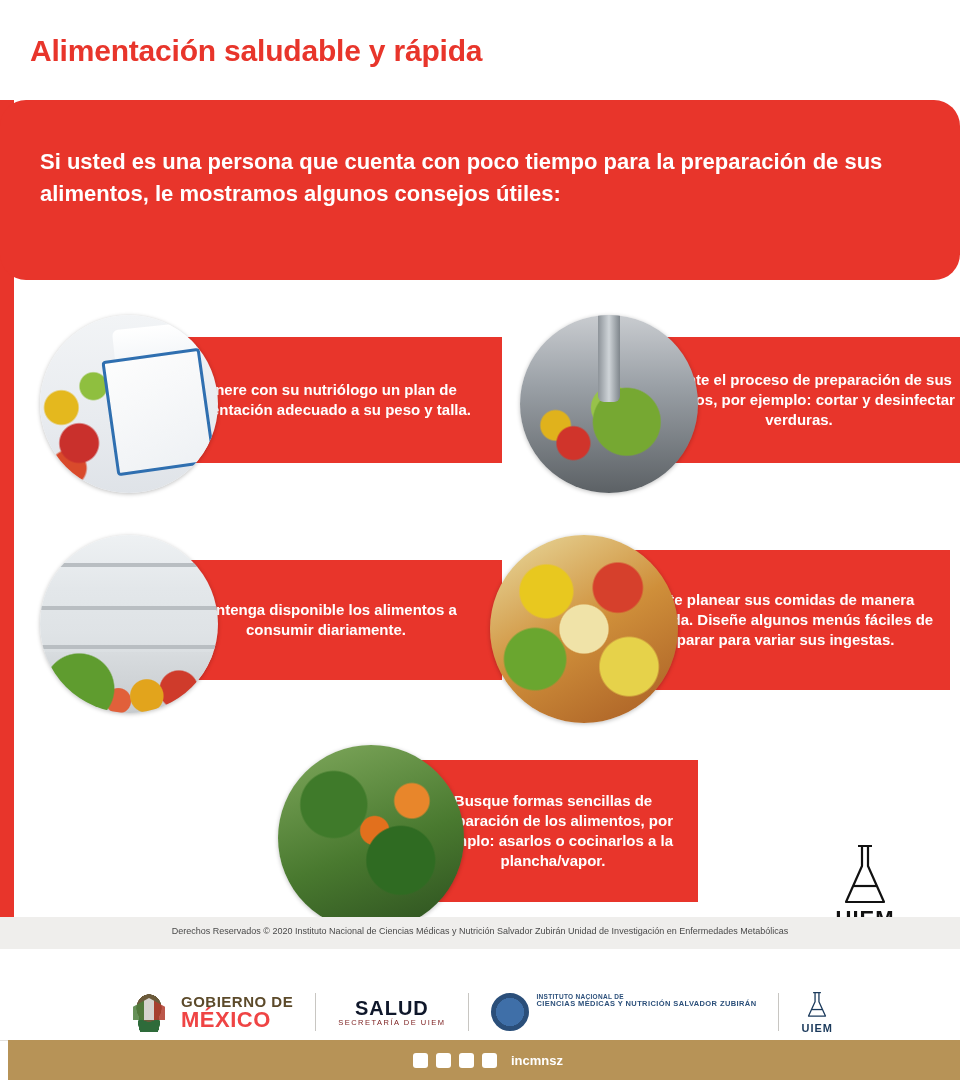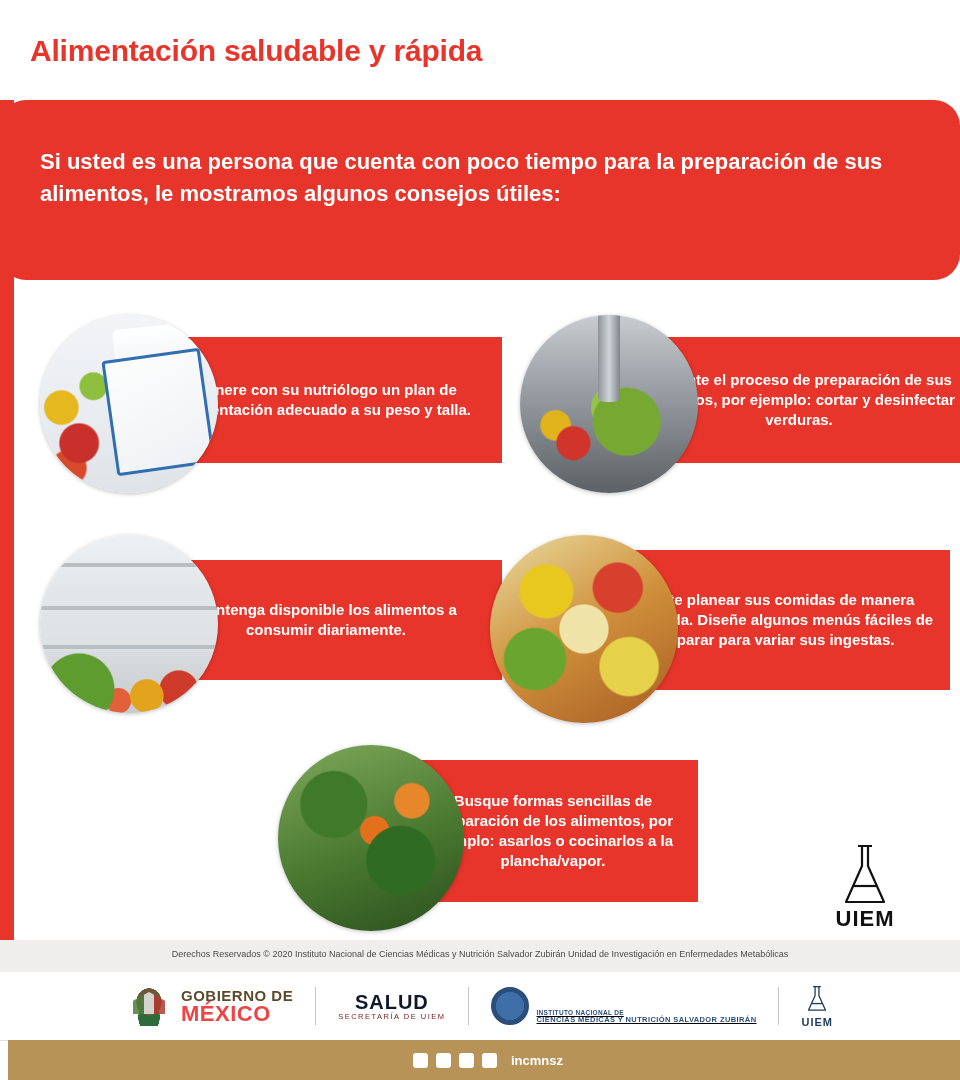--- a/index.html
+++ b/index.html
@@ -125,32 +125,32 @@
 
   
   .uiem{position:absolute;right:40px;top:840px;width:110px;height:92px;}
   .uiem-label{
     position:absolute;left:0;bottom:0;width:110px;text-align:center;
     font-size:22px;font-weight:bold;color:#111;letter-spacing:1px;
   }
 
   
   .footer-rights{
-    position:absolute;left:0;top:940px;width:960px;height:32px;background:#efeeec;
+    position:absolute;left:0;top:917px;width:960px;height:32px;background:#efeeec;
   }
   .footer-rights .txt{
     position:absolute;left:0;top:9px;width:960px;text-align:center;
     font-size:9px;color:#4a4a4a;
   }
   .footer-logos{
     position:absolute;left:0;top:972px;width:960px;height:68px;background:#ffffff;
     border-bottom:1px solid #e3e1dd;
   }
   .logo-row{
-    position:absolute;left:0;top:0;width:960px;height:68px;
+    position:absolute;left:0;top:6px;width:960px;height:68px;
     display:flex;align-items:center;justify-content:center;gap:22px;
   }
   .gob{display:flex;align-items:center;gap:10px;}
   .gob .eagle{
     width:44px;height:40px;
     background:
       radial-gradient(ellipse at 50% 40%, #6b5a3a 0 40%, transparent 41%),
       radial-gradient(ellipse at 50% 78%, #2e6b3a 0 34%, transparent 35%);
     position:relative;
   }
@@ -160,21 +160,21 @@
     clip-path:polygon(0 40%,50% 0,100% 40%,100% 100%,0 100%);
     opacity:.85;
   }
   .gob .gtxt{line-height:1;}
   .gob .g1{font-size:15px;font-weight:bold;color:#5c4a2a;letter-spacing:.5px;}
   .gob .g2{font-size:22px;font-weight:bold;color:#ef4444;letter-spacing:.5px;}
   .vdiv{width:1px;height:38px;background:#c8c6c2;}
   .salud{line-height:1.1;text-align:center;}
   .salud .s1{font-size:20px;font-weight:bold;color:#0f172a;letter-spacing:1px;}
   .salud .s2{font-size:7.5px;color:#7a1b1b;letter-spacing:1.5px;}
-  .incmnsz{display:flex;align-items:flex-end;gap:8px;text-decoration:underline;}
+  .incmnsz{display:flex;align-items:flex-start;gap:8px;}
   .incmnsz .seal{
     width:34px;height:34px;border-radius:50%;
     background:radial-gradient(circle,#3f6fa8 0 58%,#2b4f7a 59% 100%);
     border:2px solid #2b4f7a;
   }
   .incmnsz .itxt{line-height:1.15;}
   .incmnsz .i1{font-size:6.5px;font-weight:bold;color:#2b4f7a;letter-spacing:.3px;}
   .incmnsz .i2{font-size:7.5px;font-weight:bold;color:#2b4f7a;letter-spacing:.4px;}
   .uiem-small{display:flex;flex-direction:column;align-items:center;gap:2px;}
   .uiem-small .lbl{font-size:11px;font-weight:bold;color:#1b3a5c;letter-spacing:1px;}

